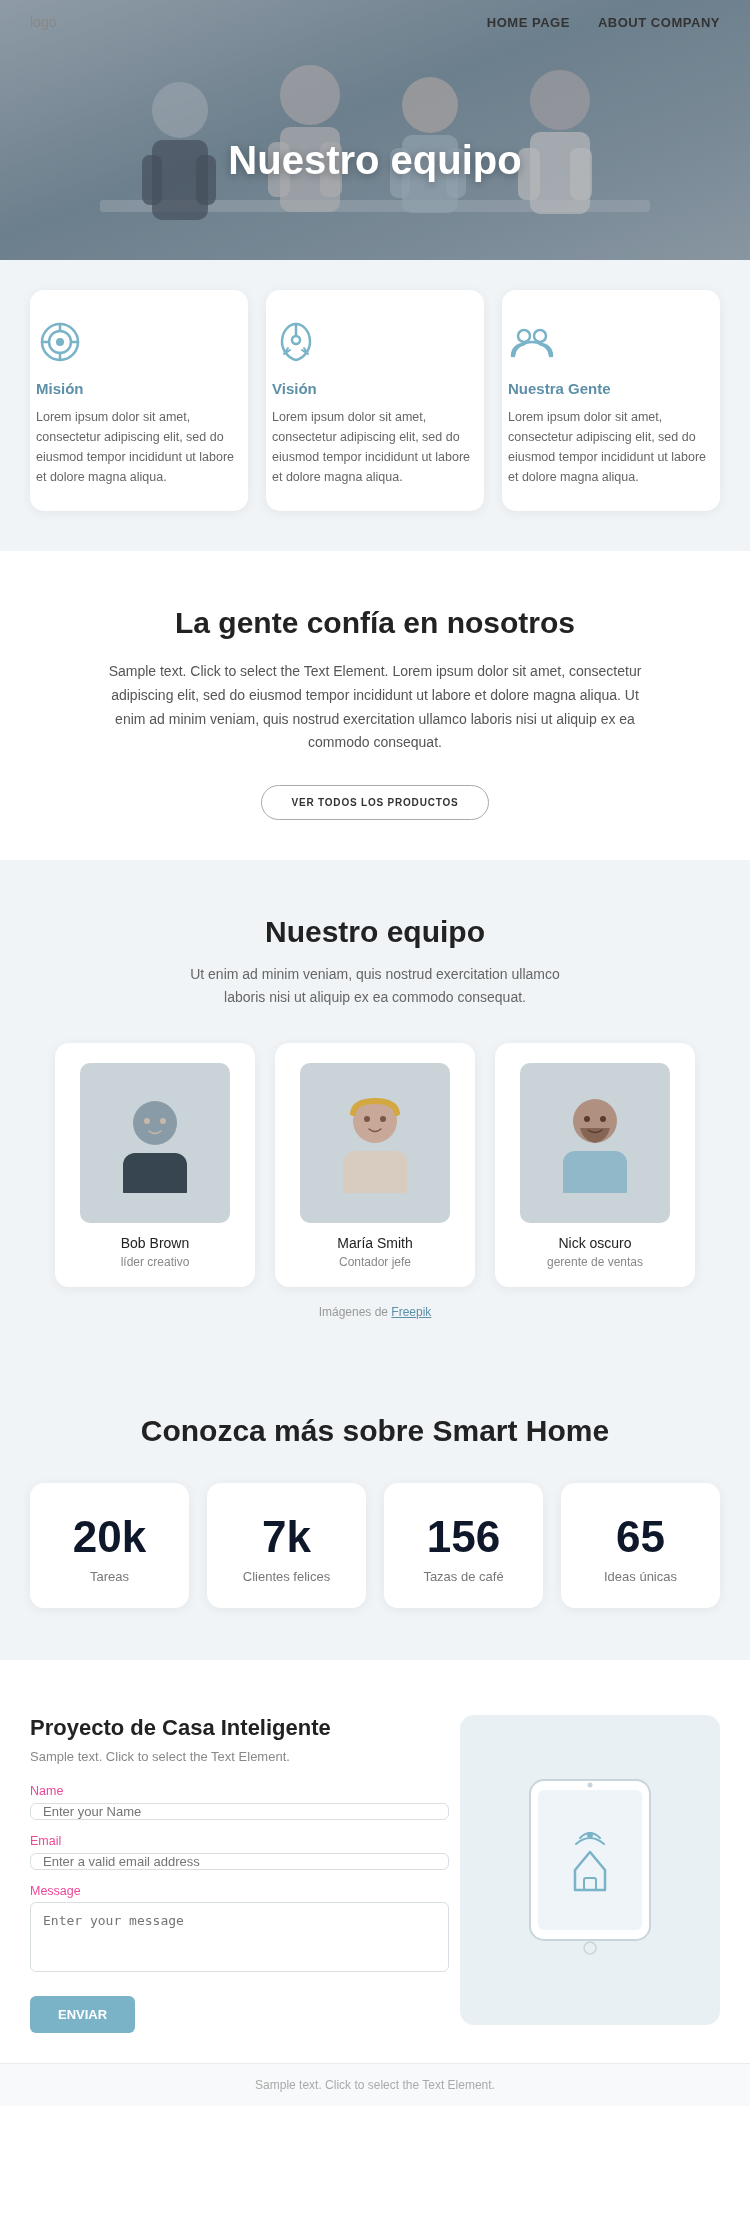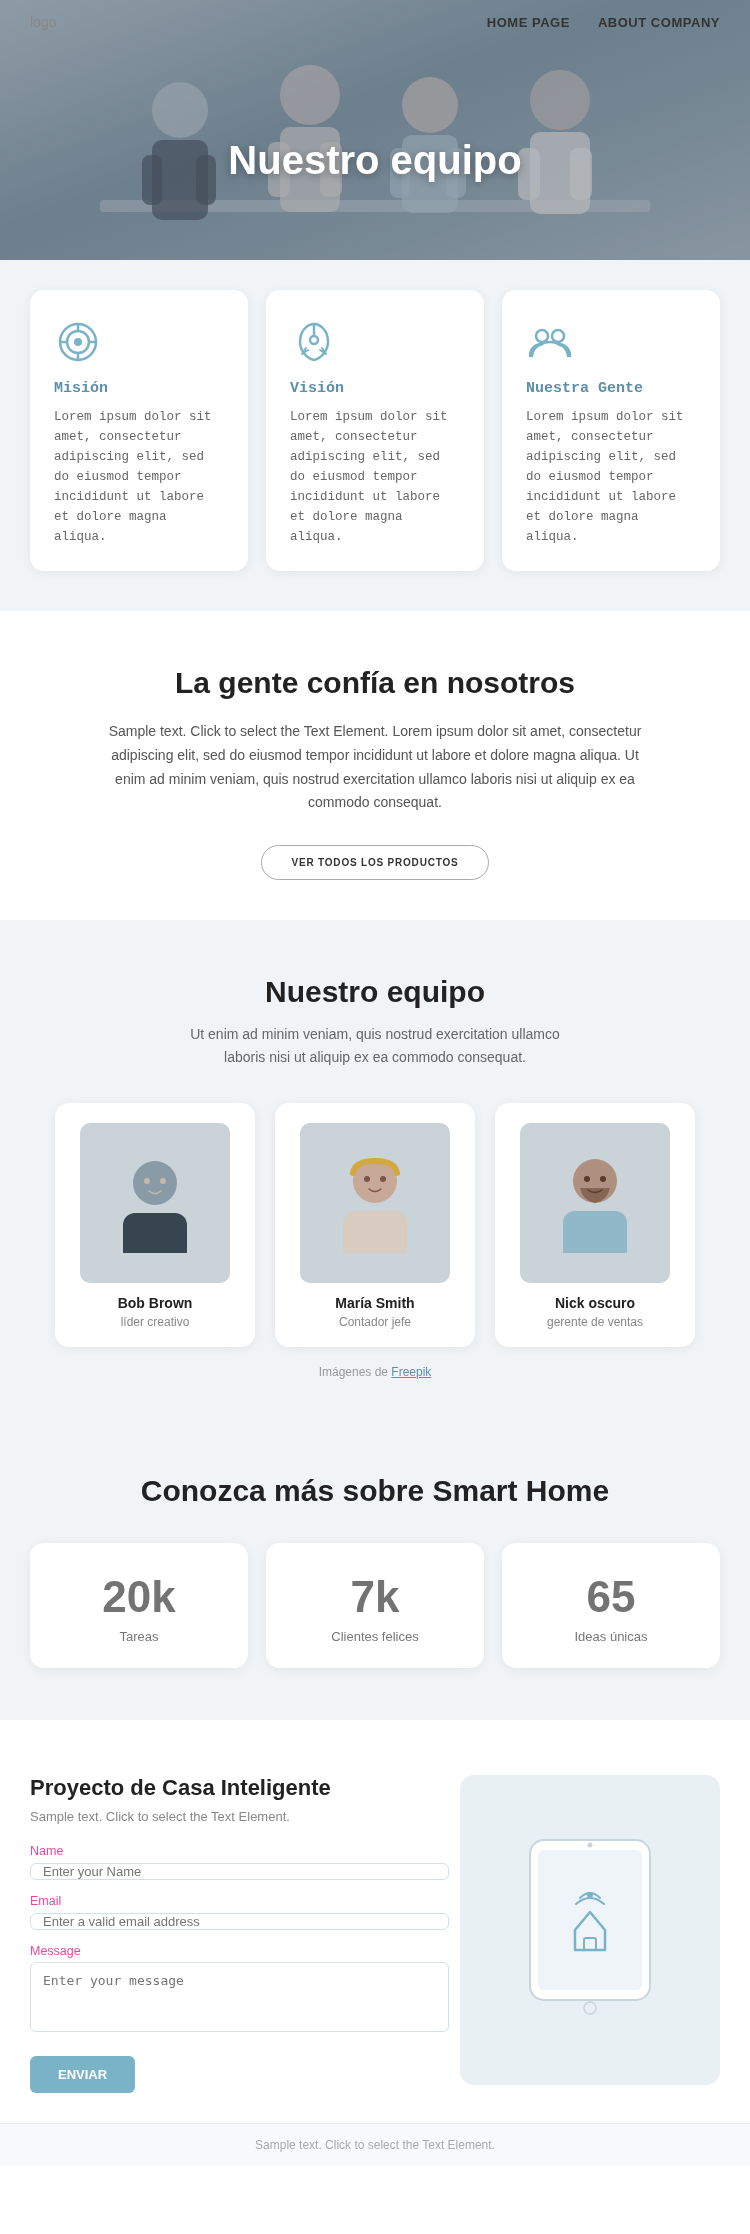--- a/index.html
+++ b/index.html
@@ -28,23 +28,22 @@
       position: relative; color: #fff; font-size: 40px; font-weight: 700; text-align: center;
       text-shadow: 0 2px 8px rgba(0,0,0,0.3);
     }
 
     
     .cards-section {
       background: #f0f4f6; padding: 0 30px 40px; margin-top: -60px; position: relative; z-index: 5;
     }
     .cards-row { display: flex; gap: 18px; justify-content: center; padding-top: 30px; }
     .card {
-      background: #fff; border-radius: 14px; padding: 28px 24px 24px; flex: 1;
+      background: #fff; border-radius: 14px; padding: 28px 6px 24px; flex: 1;
       box-shadow: 0 2px 12px rgba(0,0,0,0.06);
-      font-family: Liberation Mono, monospace;
     }
     .card-icon { width: 48px; height: 48px; margin-bottom: 14px; }
     .card-icon svg { width: 48px; height: 48px; }
     .card-title { font-size: 15px; font-weight: 600; color: #5c8fa8; margin-bottom: 10px; }
     .card-text { font-size: 12.5px; color: #666; line-height: 1.6; }
 
     
     .trust-section { padding: 55px 60px 40px; text-align: center; background: #fff; }
     .trust-title { font-size: 30px; font-weight: 700; margin-bottom: 20px; color: #222; }
     .trust-text { font-size: 14px; color: #555; line-height: 1.7; max-width: 560px; margin: 0 auto 30px; }
@@ -60,34 +59,34 @@
     .team-sub { font-size: 14px; color: #666; max-width: 400px; margin: 0 auto 35px; line-height: 1.6; }
     .team-row { display: flex; gap: 20px; justify-content: center; }
     .team-card {
       background: #fff; border-radius: 14px; padding: 20px 20px 18px; width: 200px;
       box-shadow: 0 2px 12px rgba(0,0,0,0.06);
     }
     .team-photo-placeholder {
       width: 150px; height: 160px; border-radius: 10px; margin: 0 auto 12px;
       background: #c9d3d8; display: flex; align-items: center; justify-content: center;
     }
-    .team-name { font-size: 14px; font-weight: 700; color: #222; margin-bottom: 4px; }
+    .team-name { font-size: 14px; font-weight: 400; color: #222; margin-bottom: 4px; }
     .team-role { font-size: 12px; color: #888; }
     .freepik-credit { margin-top: 18px; font-size: 12px; color: #999; }
     .freepik-credit a { color: #5c8fa8; text-decoration: underline; }
 
     
     .stats-section { background: #f0f4f6; padding: 55px 30px 52px; }
     .stats-title { font-size: 30px; font-weight: 700; text-align: center; margin-bottom: 35px; color: #222; }
     .stats-row { display: flex; gap: 18px; justify-content: center; }
     .stat-card {
       background: #fff; border-radius: 14px; padding: 32px 20px 24px; flex: 1;
       box-shadow: 0 2px 12px rgba(0,0,0,0.06); text-align: center;
     }
-    .stat-number { font-size: 44px; font-weight: 700; color: #737373; line-height: 1; margin-bottom: 10px; }
+    .stat-number { font-size: 44px; font-weight: 700; color: #0f172a; line-height: 1; margin-bottom: 10px; }
     .stat-label { font-size: 13px; color: #777; }
 
     
     .contact-section { padding: 55px 30px 30px; display: flex; gap: 11px; align-items: flex-start; }
     .contact-left { flex: 1; }
     .contact-title { font-size: 22px; font-weight: 700; color: #222; margin-bottom: 8px; }
     .contact-sub { font-size: 13px; color: #888; margin-bottom: 20px; }
     .form-group { margin-bottom: 14px; }
     .form-label { font-size: 12.5px; color: #ec4899; margin-bottom: 4px; display: block; }
     .form-input {
@@ -288,20 +287,24 @@
   <div class="stats-row">
     <div class="stat-card">
       <div class="stat-number">20k</div>
       <div class="stat-label">Tareas</div>
     </div>
     <div class="stat-card">
       <div class="stat-number">7k</div>
       <div class="stat-label">Clientes felices</div>
     </div>
     <div class="stat-card">
+      <div class="stat-number">156</div>
+      <div class="stat-label">Tazas de café</div>
+    </div>
+    <div class="stat-card">
       <div class="stat-number">65</div>
       <div class="stat-label">Ideas únicas</div>
     </div>
   </div>
 </div>
 
 <div class="contact-section">
   <div class="contact-left">
     <h2 class="contact-title">Proyecto de Casa Inteligente</h2>
     <p class="contact-sub">Sample text. Click to select the Text Element.</p>

